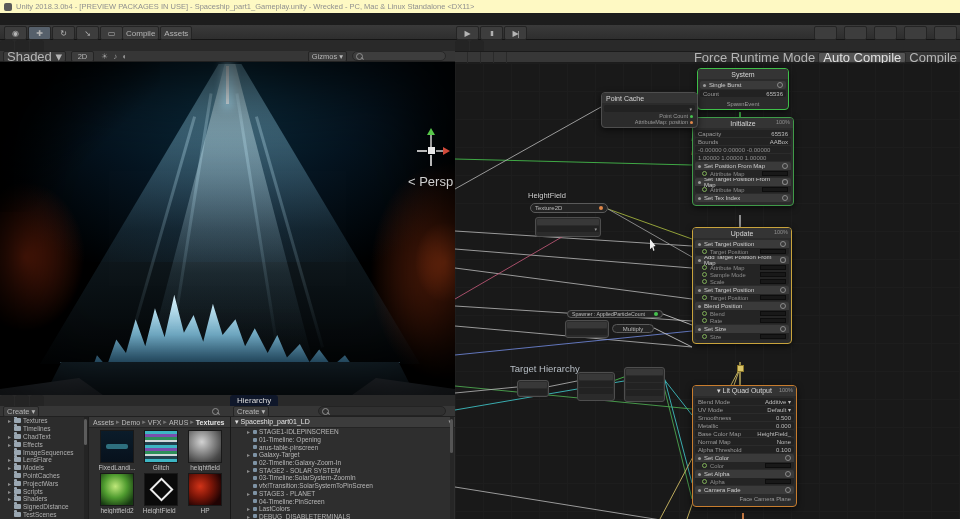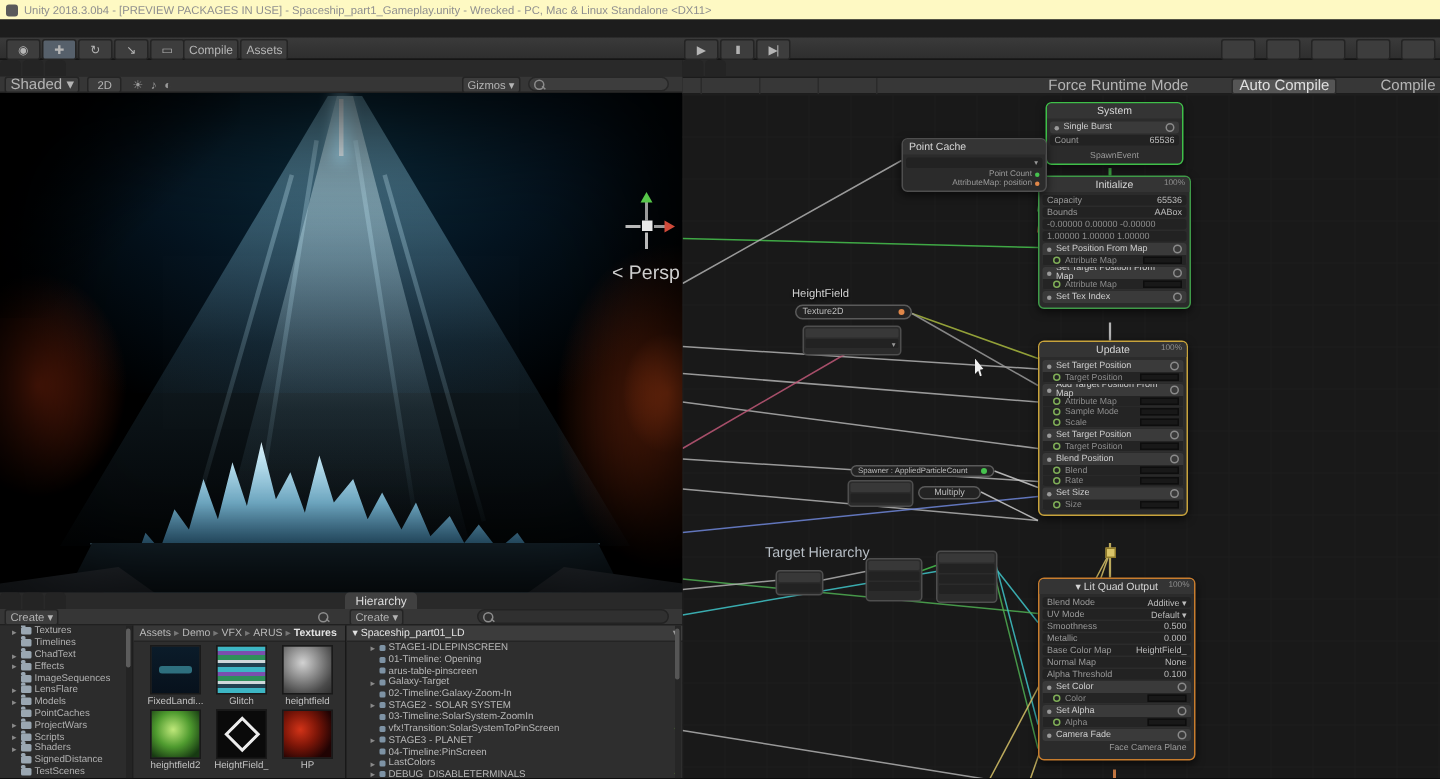--- a/index.html
+++ b/index.html
@@ -24,21 +24,21 @@
   .i::before{color:#b5b5b5;font-size:8px;}
   .i-hand::before{content:"◉";} .i-move::before{content:"✚";} .i-rot::before{content:"↻";}
   .i-scale::before{content:"↘";} .i-rect::before{content:"▭";} .i-trans::before{content:"⊞";}
   .i-play::before{content:"▶";} .i-pause::before{content:"II";letter-spacing:-1px;font-weight:bold;}
   .i-step::before{content:"▶|";letter-spacing:-1px;}
 
   
   .tabsbar{background:#292929;height:11px;display:flex;align-items:flex-end;font-size:8px;}
   .tab{height:11px;line-height:11px;padding:0 7px;color:#9a9a9a;background:#242424;margin-right:1px;
        border-radius:3px 3px 0 0;white-space:nowrap;}
-  .tab.active{background:#404040;color:#dcdcdc;}
+  .tab.active{background:#0f172a;color:#dcdcdc;}
   .minibar{background:#363636;height:11px;display:flex;align-items:center;font-size:8px;color:#b5b5b5;
            border-bottom:1px solid #202020;box-sizing:border-box;padding:0 3px;}
   .search-ico{width:5px;height:5px;border:1px solid #8d8d8d;border-radius:50%;position:relative;flex:0 0 auto;}
   .search-ico::after{content:"";position:absolute;left:4px;top:4px;width:3px;height:1px;background:#8d8d8d;transform:rotate(45deg);}
 
   
   .scene-vp{left:0;top:62px;width:455px;height:333px;background:#000;overflow:hidden;}
   .sv-sky{position:absolute;left:0;top:0;width:100%;height:60%;
           background:radial-gradient(ellipse at 50% 10%, #0c2e40 0%, #051420 45%, #000 85%);}
   .sv-red{position:absolute;border-radius:50%;}
@@ -112,21 +112,21 @@
          padding:0 4px;border-bottom:1px solid #242424;}
   .hrow{display:flex;align-items:center;height:7.7px;font-size:6.5px;padding-left:16px;white-space:nowrap;}
   .hrow .hico{width:4px;height:4px;background:#7e93a5;border-radius:1px;margin-right:2px;flex:0 0 auto;}
   .rmark{margin-left:auto;margin-right:3px;font-size:6px;}
   .rm-gdot{color:#7ac93c;} .rm-bcar{color:#6fa8d8;} .rm-hide{visibility:hidden;}
   .hscroll{position:absolute;left:450px;top:417px;width:4px;height:102px;background:#262626;}
   .hsthumb{position:absolute;left:450px;top:419px;width:3px;height:34px;background:#555;border-radius:2px;}
 
   
   .vfxbar{left:455px;top:52px;width:505px;height:11px;background:#373737;display:flex;align-items:center;
-          font-size:10px;color:#b5b5b5;border-bottom:1px solid #1c1c1c;box-sizing:border-box;gap:26px;}
+          font-size:13px;color:#b5b5b5;border-bottom:1px solid #1c1c1c;box-sizing:border-box;}
   .vfxbar .it{padding:0 6px;border-right:1px solid #2a2a2a;height:11px;line-height:11px;}
   .vfxbar .push{margin-left:auto;}
   .vfxbtn{background:#555;border:1px solid #2a2a2a;border-radius:2px;height:9px;line-height:9px;
           padding:0 4px;margin:0 3px;color:#e0e0e0;}
   .canvas{left:455px;top:63px;width:505px;height:456px;background:#191919;overflow:hidden;
      background-image:linear-gradient(#1d1d1d 1px,transparent 1px),linear-gradient(90deg,#1d1d1d 1px,transparent 1px);
      background-size:28px 28px;}
   .edges{position:absolute;left:0;top:0;width:505px;height:456px;}
   .vnode{position:absolute;background:#2b2b2b;border:1px solid #555;border-radius:4px;font-size:6px;color:#a8a8a8;
          box-shadow:0 2px 6px rgba(0,0,0,.6);}
@@ -214,21 +214,21 @@
     </div>
   </div>
 
   <div class="abs tabsbar" style="left:0;top:40px;width:455px;">
     <span class="tab"></span>
       <span class="tab"></span>
       <span class="tab"></span>
   </div>
 
   <div class="abs minibar" style="left:0;top:51px;width:455px;">
-    <span class="toolbtn" style="height:9px;font-size:10px;">Shaded ▾</span>
+    <span class="toolbtn" style="height:9px;font-size:13px;">Shaded ▾</span>
     <span class="toolbtn" style="height:9px;font-size:7.5px;margin-left:4px;">2D</span>
     <span style="margin-left:6px;color:#9a9a9a;">☀</span>
     <span style="margin-left:5px;color:#9a9a9a;">♪</span>
     <span style="margin-left:5px;color:#9a9a9a;">◐</span>
     <span class="toolbtn" style="height:9px;font-size:7.5px;margin-left:auto;">Gizmos ▾</span>
     <span class="row" style="width:86px;height:8px;background:#3d3d3d;border:1px solid #272727;border-radius:5px;margin:0 6px 0 4px;padding:0 3px;">
       <span class="search-ico"></span>
     </span>
   </div>
 

